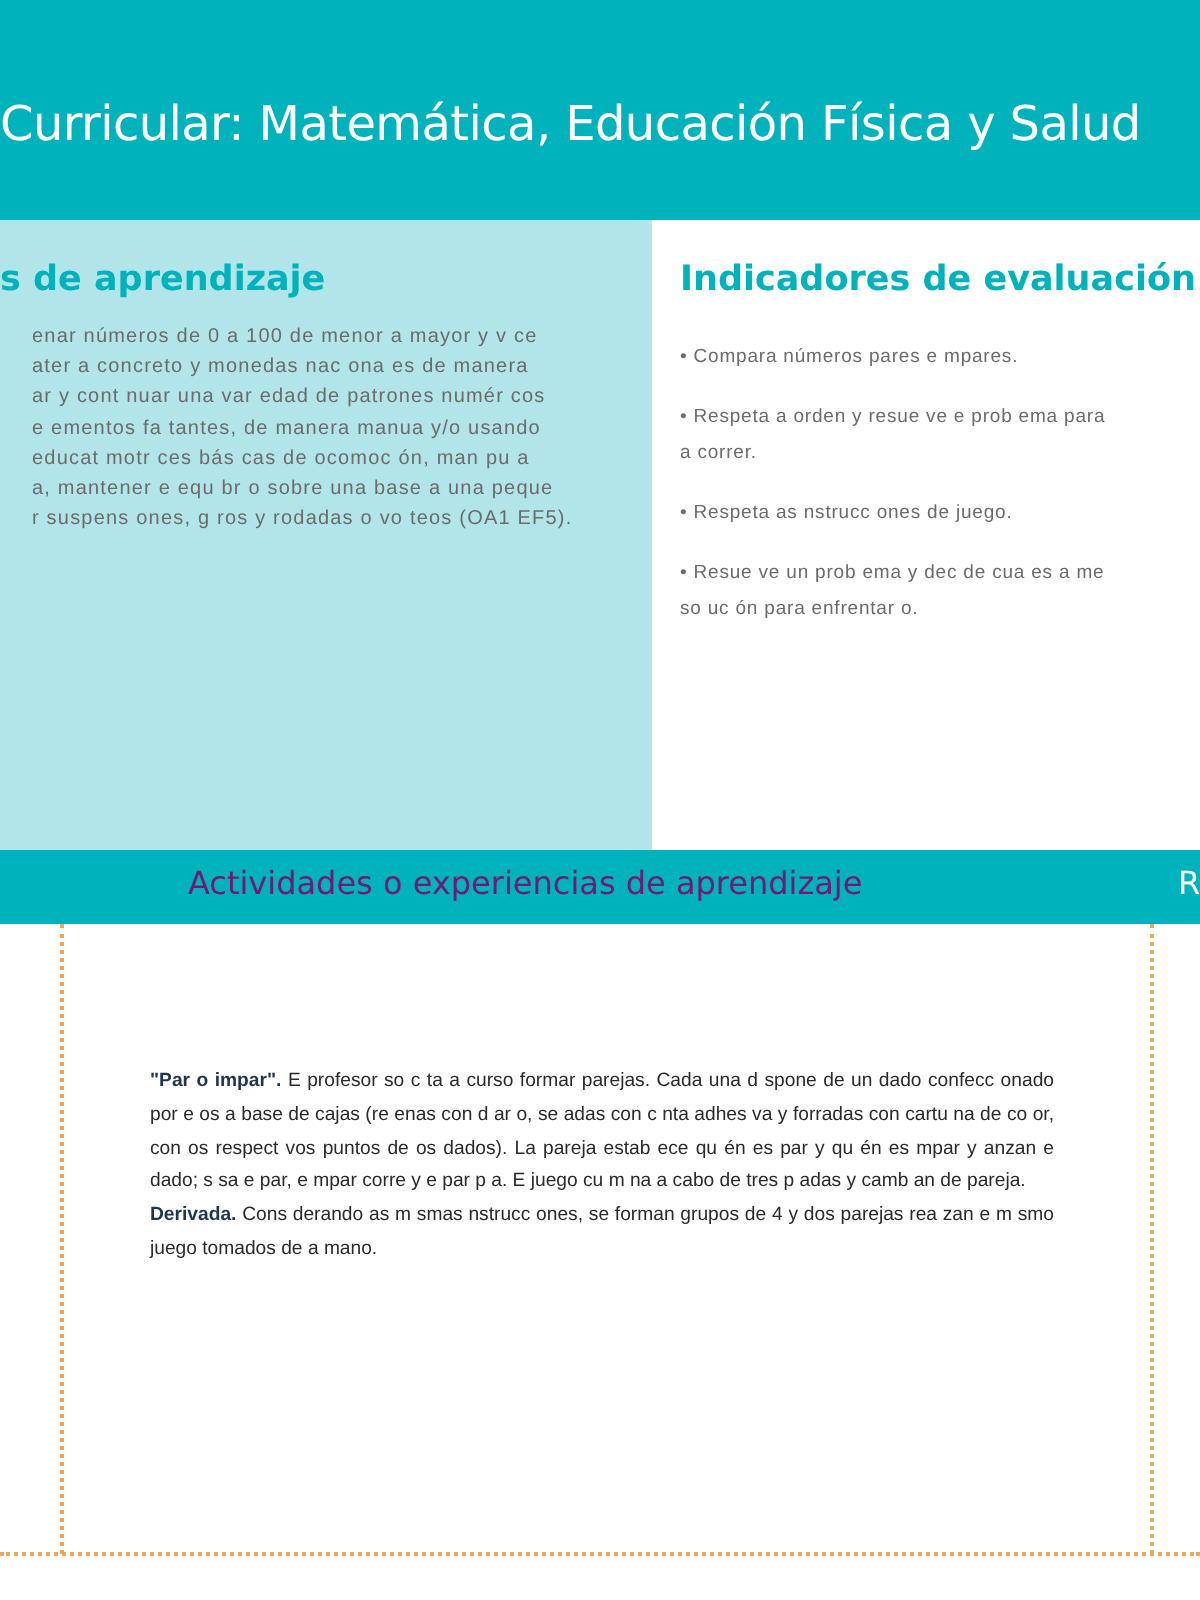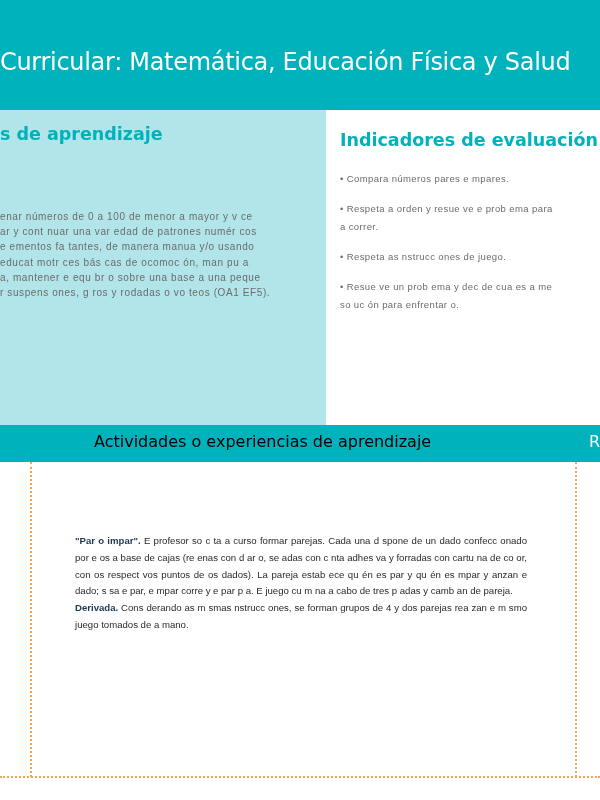--- a/index.html
+++ b/index.html
@@ -22,42 +22,42 @@
     }
     .right-panel {
       position: absolute; left: 326px; top: 110px; width: 248px; height: 315px;
       background: #ffffff;
       border-radius: 15px;
     }
     .panel-heading {
       position: absolute; color: #00b2bb; font-weight: bold;
       font-family: "DejaVu Sans", sans-serif; font-size: 17.5px; white-space: nowrap;
     }
-    .left-heading { left: 0; top: 14px; }
+    .left-heading { left: 0; top: 20px; }
     .right-heading { left: 14px; top: 20px; }
 
     .objectives-text {
-      position: absolute; left: 0; top: 51px; width: 310px;
+      position: absolute; left: 16px; top: 51px; width: 310px;
       font-size: 10px; line-height: 15.2px; color: #6b6b6b;
-      letter-spacing: 0.6px; white-space: nowrap; margin-top: 48px;
+      letter-spacing: 0.6px; white-space: nowrap;
     }
     .objectives-text div { white-space: nowrap; }
 
     .indicators-list {
       position: absolute; left: 14px; top: 60px; width: 270px;
       font-size: 9.5px; color: #6b6b6b; letter-spacing: 0.4px;
     }
     .indicator { margin-bottom: 12px; line-height: 18px; white-space: nowrap; }
 
     .section-band {
       position: absolute; left: 0; top: 425px; width: 600px; height: 37px;
       background: #00b2bb;
     }
     .section-title {
-      position: absolute; left: 94px; top: 7px; color: #000000;
+      position: absolute; left: 94px; top: 7px; color: #701a75;
       font-family: "DejaVu Sans", sans-serif; font-size: 16px; white-space: nowrap;
     }
     .section-title-right {
       position: absolute; left: 589px; top: 7px; color: #ffffff;
       font-family: "DejaVu Sans", sans-serif; font-size: 16px; white-space: nowrap;
     }
 
     .dotted-v {
       position: absolute; top: 462px; height: 315px; width: 0;
       border-left: 2px dotted #f0a65a;
@@ -79,20 +79,21 @@
 <body>
 
 <div class="top-band">
   <div class="top-title">Curricular: Matemática, Educación Física y Salud</div>
 </div>
 
 <div class="left-panel">
   <div class="panel-heading left-heading">s de aprendizaje</div>
   <div class="objectives-text">
     <div>enar números de  0 a 100 de menor a mayor y v ce</div>
+    <div>ater a  concreto y monedas nac ona es de manera</div>
     <div>ar y cont nuar una var edad de patrones numér cos</div>
     <div>e ementos fa tantes, de manera manua  y/o usando</div>
     <div> educat motr ces bás cas de  ocomoc ón, man pu a</div>
     <div>a, mantener e  equ   br o sobre una base a una peque</div>
     <div>r suspens ones, g ros y rodadas o vo teos (OA1 EF5).</div>
   </div>
 </div>
 
 <div class="right-panel">
   <div class="panel-heading right-heading">Indicadores de evaluación</div>

